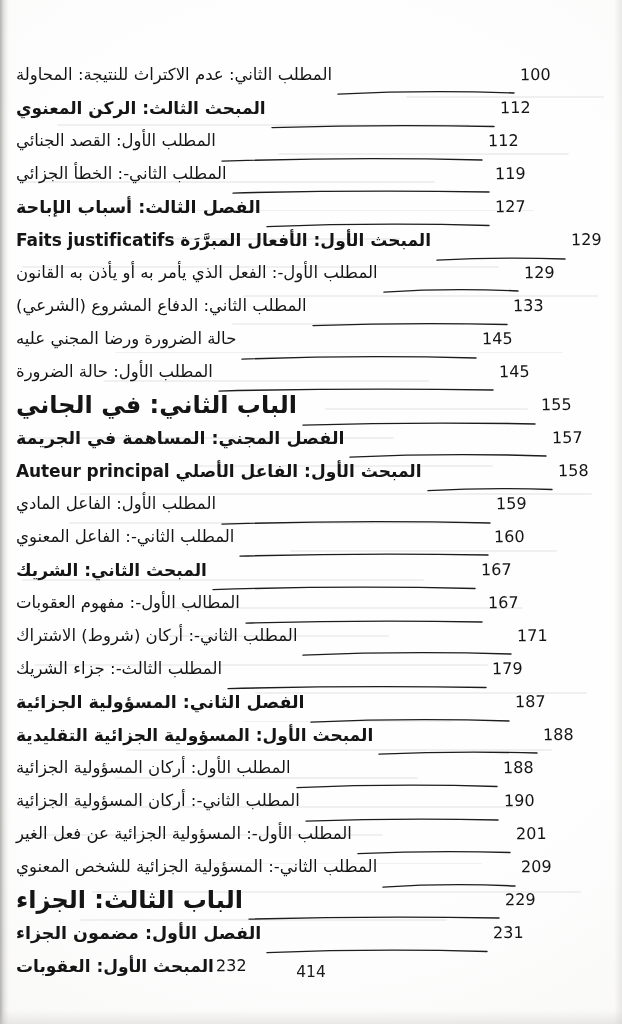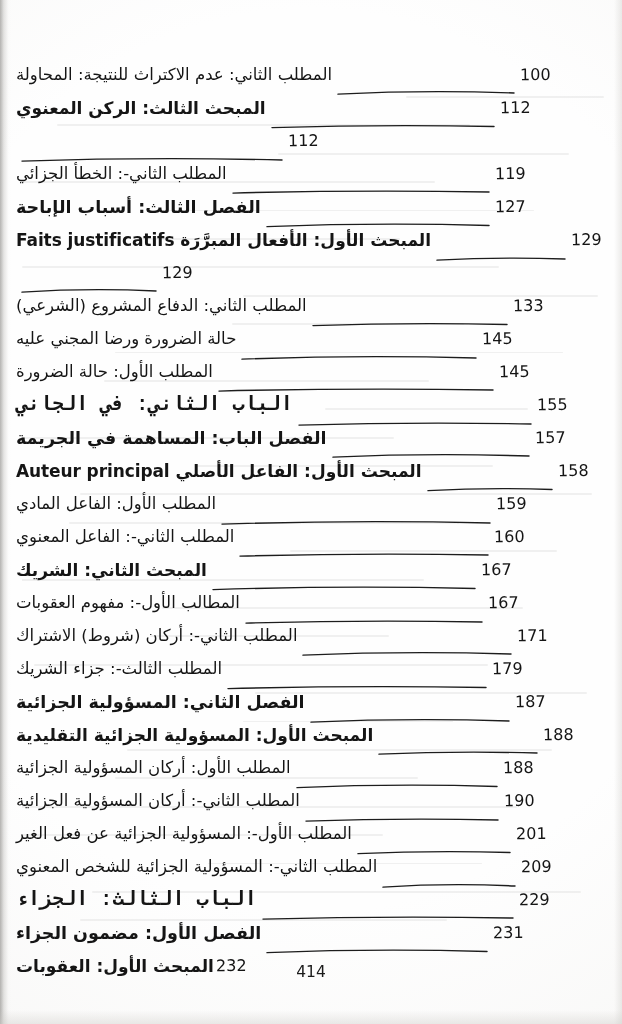--- a/index.html
+++ b/index.html
@@ -119,23 +119,22 @@
     padding-top: 1px;
     flex: 0 0 auto;
     color: #151515;
   }
 
   .toc-row.is-part .entry-title,
   .toc-row.is-chapter .entry-title {
     font-weight: 700;
   }
   .toc-row.is-part .entry-title {
-    font-size: 20px;
+    font-size: 24px;
     letter-spacing: 0;
-    font-family: Liberation Mono, monospace;
   }
   .toc-row.is-chapter .entry-title {
     font-size: 17.5px;
   }
   .toc-row.is-section .entry-title {
     font-weight: 600;
     font-size: 17px;
   }
 
   
@@ -239,20 +238,21 @@
       <div class="toc-row is-section">
         <span class="entry-title">المبحث الثالث: الركن المعنوي</span>
         <span class="leader" style="flex: 0 0 222px;">
           <svg viewBox="0 0 222 18" preserveAspectRatio="none" aria-hidden="true">
             <path d="M 0 15.6 Q 111.0 12.3 222 14.5"></path>
           </svg>
         </span>
         <span class="page-num">112</span>
       </div>
       <div class="toc-row is-item">
+        <span class="entry-title">المطلب الأول: القصد الجنائي</span>
         <span class="leader" style="flex: 0 0 260px;">
           <svg viewBox="0 0 260 18" preserveAspectRatio="none" aria-hidden="true">
             <path d="M 0 16.1 Q 130.0 11.8 260 15.0"></path>
           </svg>
         </span>
         <span class="page-num">112</span>
       </div>
       <div class="toc-row is-item">
         <span class="entry-title">المطلب الثاني-: الخطأ الجزائي</span>
         <span class="leader" style="flex: 0 0 256px;">
@@ -274,20 +274,21 @@
       <div class="toc-row is-section">
         <span class="entry-title">المبحث الأول: الأفعال المبرَّرَة Faits justificatifs</span>
         <span class="leader" style="flex: 0 0 128px;">
           <svg viewBox="0 0 128 18" preserveAspectRatio="none" aria-hidden="true">
             <path d="M 0 16.1 Q 64.0 12.8 128 15.0"></path>
           </svg>
         </span>
         <span class="page-num">129</span>
       </div>
       <div class="toc-row is-item">
+        <span class="entry-title">المطلب الأول-: الفعل الذي يأمر به أو يأذن به القانون</span>
         <span class="leader" style="flex: 0 0 134px;">
           <svg viewBox="0 0 134 18" preserveAspectRatio="none" aria-hidden="true">
             <path d="M 0 15.1 Q 67.0 10.8 134 14.0"></path>
           </svg>
         </span>
         <span class="page-num">129</span>
       </div>
       <div class="toc-row is-item">
         <span class="entry-title">المطلب الثاني: الدفاع المشروع (الشرعي)</span>
         <span class="leader" style="flex: 0 0 194px;">
@@ -318,21 +319,21 @@
       <div class="toc-row is-part">
         <span class="entry-title">الباب الثاني: في الجاني</span>
         <span class="leader" style="flex: 0 0 232px;">
           <svg viewBox="0 0 232 18" preserveAspectRatio="none" aria-hidden="true">
             <path d="M 0 16.1 Q 116.0 12.8 232 15.0"></path>
           </svg>
         </span>
         <span class="page-num">155</span>
       </div>
       <div class="toc-row is-chapter">
-        <span class="entry-title">الفصل الباب: المساهمة في الجريمة</span>
+        <span class="entry-title">الفصل المجني: المساهمة في الجريمة</span>
         <span class="leader" style="flex: 0 0 196px;">
           <svg viewBox="0 0 196 18" preserveAspectRatio="none" aria-hidden="true">
             <path d="M 0 15.1 Q 98.0 10.8 196 14.0"></path>
           </svg>
         </span>
         <span class="page-num">157</span>
       </div>
       <div class="toc-row is-section">
         <span class="entry-title">المبحث الأول: الفاعل الأصلي Auteur principal</span>
         <span class="leader" style="flex: 0 0 124px;">

